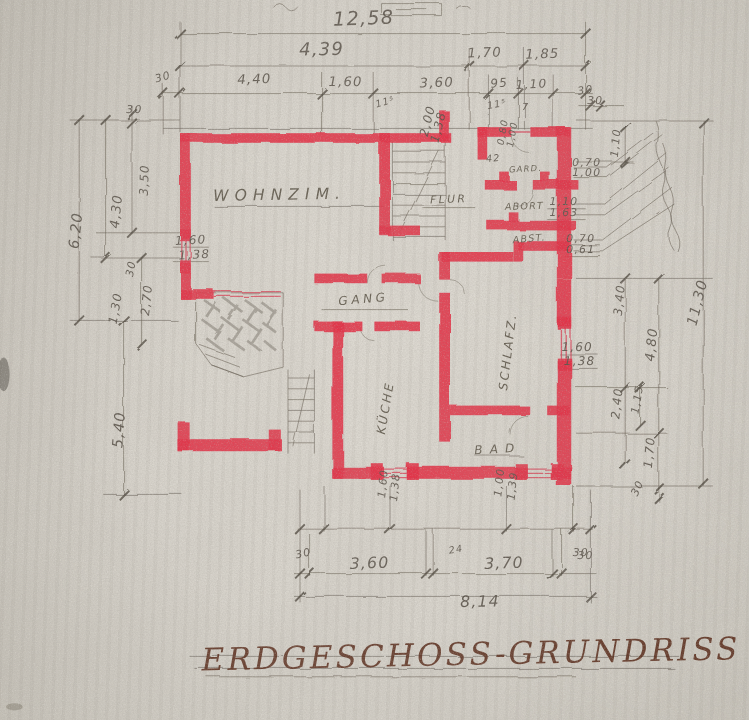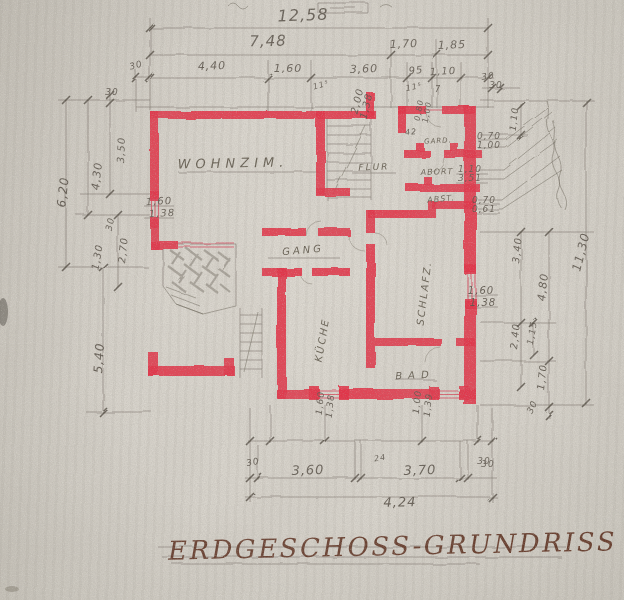--- a/index.html
+++ b/index.html
@@ -167,21 +167,21 @@
       <span class="lbl room" style="left: 233px; top: 163px; font-size: 13px; letter-spacing: 5px; transform: translate(-50%, -50%) rotate(-1deg);">WOHNZIM.</span>
       <span class="lbl room" style="left: 374px; top: 167px; font-size: 9px; letter-spacing: 2px; transform: translate(-50%, -50%) rotate(-2deg);">FLUR</span>
       <span class="lbl room" style="left: 303px; top: 250px; font-size: 10px; letter-spacing: 3px; transform: translate(-50%, -50%) rotate(-5deg);">GANG</span>
       <span class="lbl room" style="left: 424px; top: 293px; font-size: 10px; letter-spacing: 2px; transform: translate(-50%, -50%) rotate(-83deg);">SCHLAFZ.</span>
       <span class="lbl room" style="left: 322px; top: 340px; font-size: 10px; letter-spacing: 2px; transform: translate(-50%, -50%) rotate(-80deg);">KÜCHE</span>
       <span class="lbl room" style="left: 415px; top: 375px; font-size: 10px; letter-spacing: 6px; transform: translate(-50%, -50%) rotate(-3deg);">BAD</span>
       <span class="lbl room" style="left: 437px; top: 172px; font-size: 8px; letter-spacing: 1px; transform: translate(-50%, -50%) rotate(-2deg);">ABORT</span>
       <span class="lbl room" style="left: 441px; top: 199px; font-size: 8px; letter-spacing: 1px; transform: translate(-50%, -50%) rotate(-5deg);">ABST.</span>
       <span class="lbl room" style="left: 438px; top: 141px; font-size: 7px; letter-spacing: 1px; transform: translate(-50%, -50%) rotate(-3deg);">GARD.</span>
       <span class="lbl dim" style="left: 303px; top: 15px; font-size: 16px; letter-spacing: 1px; transform: translate(-50%, -50%) rotate(-2deg);">12,58</span>
-      <span class="lbl dim" style="left: 268px; top: 41px; font-size: 15px; letter-spacing: 1px; transform: translate(-50%, -50%) rotate(-1deg);">7,48</span>
+      <span class="lbl dim" style="left: 268px; top: 41px; font-size: 15px; letter-spacing: 1px; transform: translate(-50%, -50%) rotate(-1deg);">4,39</span>
       <span class="lbl dim" style="left: 404px; top: 44px; font-size: 11px; letter-spacing: 1px; transform: translate(-50%, -50%) rotate(-2deg);">1,70</span>
       <span class="lbl dim" style="left: 452px; top: 45px; font-size: 11px; letter-spacing: 1px; transform: translate(-50%, -50%) rotate(-2deg);">1,85</span>
       <span class="lbl dim" style="left: 136px; top: 65px; font-size: 9px; letter-spacing: 1px; transform: translate(-50%, -50%) rotate(-15deg);">30</span>
       <span class="lbl dim" style="left: 212px; top: 66px; font-size: 11px; letter-spacing: 1px; transform: translate(-50%, -50%) rotate(-2deg);">4,40</span>
       <span class="lbl dim" style="left: 288px; top: 68px; font-size: 11px; letter-spacing: 1px; transform: translate(-50%, -50%) rotate(0deg);">1,60</span>
       <span class="lbl dim" style="left: 364px; top: 69px; font-size: 11px; letter-spacing: 1px; transform: translate(-50%, -50%) rotate(-2deg);">3,60</span>
       <span class="lbl dim" style="left: 416px; top: 70px; font-size: 10px; letter-spacing: 1px; transform: translate(-50%, -50%) rotate(-5deg);">95</span>
       <span class="lbl dim" style="left: 443px; top: 71px; font-size: 10px; letter-spacing: 1px; transform: translate(-50%, -50%) rotate(-3deg);">1,10</span>
       <span class="lbl dim" style="left: 321px; top: 85px; font-size: 8px; letter-spacing: 1px; transform: translate(-50%, -50%) rotate(-15deg);">11⁵</span>
       <span class="lbl dim" style="left: 414px; top: 87px; font-size: 8px; letter-spacing: 1px; transform: translate(-50%, -50%) rotate(-10deg);">11⁵</span>
@@ -205,38 +205,38 @@
       <span class="lbl dim" style="left: 515px; top: 336px; font-size: 10px; letter-spacing: 1px; transform: translate(-50%, -50%) rotate(-84deg);">2,40</span>
       <span class="lbl dim" style="left: 532px; top: 333px; font-size: 9px; letter-spacing: 1px; transform: translate(-50%, -50%) rotate(-80deg);">1,15</span>
       <span class="lbl dim" style="left: 542px; top: 377px; font-size: 10px; letter-spacing: 1px; transform: translate(-50%, -50%) rotate(-84deg);">1,70</span>
       <span class="lbl dim" style="left: 532px; top: 407px; font-size: 9px; letter-spacing: 1px; transform: translate(-50%, -50%) rotate(-65deg);">30</span>
       <span class="lbl dim" style="left: 488px; top: 464px; font-size: 9px; letter-spacing: 1px; transform: translate(-50%, -50%) rotate(0deg);">30</span>
       <span class="lbl dim" style="left: 481px; top: 290px; font-size: 10px; letter-spacing: 1px; transform: translate(-50%, -50%) rotate(0deg);">1,60</span>
       <span class="lbl dim" style="left: 483px; top: 302px; font-size: 10px; letter-spacing: 1px; transform: translate(-50%, -50%) rotate(0deg);">1,38</span>
       <span class="lbl dim" style="left: 489px; top: 136px; font-size: 9px; letter-spacing: 1px; transform: translate(-50%, -50%) rotate(0deg);">0,70</span>
       <span class="lbl dim" style="left: 489px; top: 145px; font-size: 9px; letter-spacing: 1px; transform: translate(-50%, -50%) rotate(0deg);">1,00</span>
       <span class="lbl dim" style="left: 470px; top: 169px; font-size: 9px; letter-spacing: 1px; transform: translate(-50%, -50%) rotate(0deg);">1,10</span>
-      <span class="lbl dim" style="left: 470px; top: 178px; font-size: 9px; letter-spacing: 1px; transform: translate(-50%, -50%) rotate(0deg);">3,51</span>
+      <span class="lbl dim" style="left: 470px; top: 178px; font-size: 9px; letter-spacing: 1px; transform: translate(-50%, -50%) rotate(0deg);">1,63</span>
       <span class="lbl dim" style="left: 484px; top: 200px; font-size: 9px; letter-spacing: 1px; transform: translate(-50%, -50%) rotate(0deg);">0,70</span>
       <span class="lbl dim" style="left: 484px; top: 209px; font-size: 9px; letter-spacing: 1px; transform: translate(-50%, -50%) rotate(0deg);">0,61</span>
       <span class="lbl dim" style="left: 357px; top: 101px; font-size: 10px; letter-spacing: 1px; transform: translate(-50%, -50%) rotate(-76deg);">2,00</span>
       <span class="lbl dim" style="left: 366px; top: 106px; font-size: 10px; letter-spacing: 1px; transform: translate(-50%, -50%) rotate(-76deg);">1,38</span>
       <span class="lbl dim" style="left: 419px; top: 110px; font-size: 8px; letter-spacing: 1px; transform: translate(-50%, -50%) rotate(-80deg);">0,80</span>
       <span class="lbl dim" style="left: 427px; top: 112px; font-size: 8px; letter-spacing: 1px; transform: translate(-50%, -50%) rotate(-80deg);">1,00</span>
       <span class="lbl dim" style="left: 411px; top: 132px; font-size: 8px; letter-spacing: 1px; transform: translate(-50%, -50%) rotate(-5deg);">42</span>
       <span class="lbl dim" style="left: 320px; top: 403px; font-size: 9px; letter-spacing: 1px; transform: translate(-50%, -50%) rotate(-84deg);">1,60</span>
       <span class="lbl dim" style="left: 330px; top: 406px; font-size: 9px; letter-spacing: 1px; transform: translate(-50%, -50%) rotate(-84deg);">1,38</span>
       <span class="lbl dim" style="left: 417px; top: 402px; font-size: 9px; letter-spacing: 1px; transform: translate(-50%, -50%) rotate(-84deg);">1,00</span>
       <span class="lbl dim" style="left: 428px; top: 405px; font-size: 9px; letter-spacing: 1px; transform: translate(-50%, -50%) rotate(-84deg);">1,39</span>
       <span class="lbl dim" style="left: 253px; top: 462px; font-size: 9px; letter-spacing: 1px; transform: translate(-50%, -50%) rotate(-12deg);">30</span>
       <span class="lbl dim" style="left: 308px; top: 470px; font-size: 13px; letter-spacing: 1px; transform: translate(-50%, -50%) rotate(-2deg);">3,60</span>
       <span class="lbl dim" style="left: 380px; top: 458px; font-size: 8px; letter-spacing: 1px; transform: translate(-50%, -50%) rotate(-10deg);">24</span>
       <span class="lbl dim" style="left: 420px; top: 470px; font-size: 13px; letter-spacing: 1px; transform: translate(-50%, -50%) rotate(-2deg);">3,70</span>
       <span class="lbl dim" style="left: 484px; top: 461px; font-size: 9px; letter-spacing: 1px; transform: translate(-50%, -50%) rotate(0deg);">30</span>
-      <span class="lbl dim" style="left: 400px; top: 502px; font-size: 13px; letter-spacing: 1px; transform: translate(-50%, -50%) rotate(-1deg);">4,24</span>
+      <span class="lbl dim" style="left: 400px; top: 502px; font-size: 13px; letter-spacing: 1px; transform: translate(-50%, -50%) rotate(-1deg);">8,14</span>
     </div>
 
   <div class="title">ERDGESCHOSS-GRUNDRISS</div>
 
   <svg id="grain" width="624" height="600" viewBox="0 0 624 600">
     <defs>
       <filter id="gDark">
           <feTurbulence type="fractalNoise" baseFrequency="0.9" numOctaves="2" seed="7"></feTurbulence>
         <feColorMatrix type="matrix" values="0 0 0 0 0.35  0 0 0 0 0.33  0 0 0 0 0.30  0.9 0 0 0 -0.30"></feColorMatrix>
         </filter>

